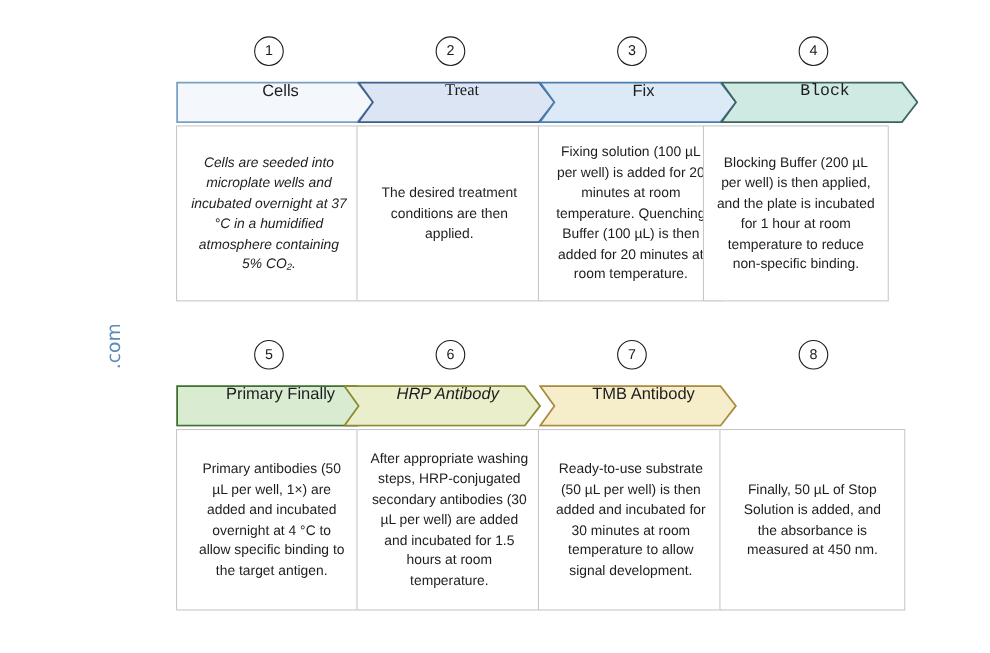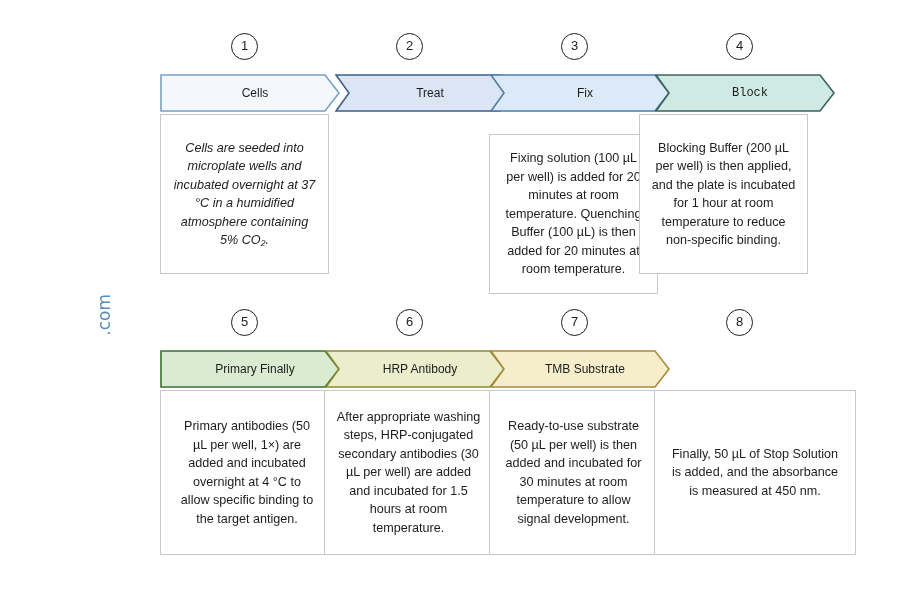--- a/index.html
+++ b/index.html
@@ -87,23 +87,22 @@
     line-height: 24px;
     text-align: center;
   }
 
   .chevrons { position: relative; height: 40px; }
   .chev {
     position: absolute;
     top: 0;
     height: 38px;
     display: flex;
-    align-items: center;
     justify-content: center;
-    font-size: 12px;
+    font-size: 15px;
     color: #1d1d1d;
   }
   .chev span { position: relative; z-index: 2; padding-left: 10px; }
   .chev svg { position: absolute; left: 0; top: 0; }
 
   .cards { position: relative; height: 160px; }
   .card {
     position: absolute;
     top: 0;
     height: 160px;
@@ -149,21 +148,21 @@
       <div class="badge" style="left: 401px;">3</div>
       <div class="badge" style="left: 566px;">4</div>
     </div>
   <div class="chevrons">
       <div class="chev" style="left: 0px; width: 180px;">
         <svg width="180" height="38">
           <path d="M1,1 L165,1 L179,19 L165,37 L1,37 Z" fill="#f4f7fb" stroke="#7aa0c4" stroke-width="1.6" stroke-linejoin="miter"></path>
         </svg>
         <span>Cells</span>
       </div>
-      <div class="chev" style="left: 175px; width: 180px;">
+      <div class="chev" style="left: 165px; width: 180px; font-family: Liberation Serif, serif;">
         <svg width="180" height="38">
           <path d="M1,1 L165,1 L179,19 L165,37 L1,37 L14,19 Z" fill="#dbe5f4" stroke="#3f5e8c" stroke-width="1.6" stroke-linejoin="miter"></path>
         </svg>
         <span>Treat</span>
       </div>
       <div class="chev" style="left: 330px; width: 180px;">
         <svg width="180" height="38">
           <path d="M1,1 L165,1 L179,19 L165,37 L1,37 L14,19 Z" fill="#dce9f6" stroke="#4b7fae" stroke-width="1.6" stroke-linejoin="miter"></path>
         </svg>
         <span>Fix</span>
@@ -172,21 +171,24 @@
         <svg width="180" height="38">
           <path d="M1,1 L165,1 L179,19 L165,37 L1,37 L14,19 Z" fill="#cfeae2" stroke="#3c6360" stroke-width="1.6" stroke-linejoin="miter"></path>
         </svg>
         <span>Block</span>
       </div>
     </div>
   <div class="cards">
       <div class="card" style="left: 0px; width: 169px; font-style: italic;">
         <p>Cells are seeded into microplate wells and incubated overnight at 37 °C in a humidified atmosphere containing 5% CO₂.</p>
       </div>
-      <div class="card" style="left: 329px; width: 169px; margin-top: 20px;">
+      <div class="card" style="left: 164px; width: 169px;">
+        <p>The desired treatment conditions are then applied.</p>
+      </div>
+      <div class="card" style="left: 329px; width: 169px;">
         <p>Fixing solution (100 µL per well) is added for 20 minutes at room temperature. Quenching Buffer (100 µL) is then added for 20 minutes at room temperature.</p>
       </div>
       <div class="card" style="left: 479px; width: 169px;">
         <p>Blocking Buffer (200 µL per well) is then applied, and the plate is incubated for 1 hour at room temperature to reduce non-specific binding.</p>
       </div>
     </div>
 </div>
 
 <div class="flow-row" id="flow-row-2">
   <div class="badges">
@@ -195,40 +197,40 @@
       <div class="badge" style="left: 401px;">7</div>
       <div class="badge" style="left: 566px;">8</div>
     </div>
   <div class="chevrons">
       <div class="chev" style="left: 0px; width: 180px;">
         <svg width="180" height="38">
           <path d="M1,1 L165,1 L179,19 L165,37 L1,37 Z" fill="#d9ecd2" stroke="#3f7030" stroke-width="1.6" stroke-linejoin="miter"></path>
         </svg>
         <span>Primary Finally</span>
       </div>
-      <div class="chev" style="left: 165px; width: 180px;">
+      <div class="chev" style="left: 152px; width: 180px; font-style: italic;">
         <svg width="180" height="38">
           <path d="M1,1 L165,1 L179,19 L165,37 L1,37 L14,19 Z" fill="#eaeecb" stroke="#8a8a33" stroke-width="1.6" stroke-linejoin="miter"></path>
         </svg>
         <span>HRP Antibody</span>
       </div>
       <div class="chev" style="left: 330px; width: 180px;">
         <svg width="180" height="38">
           <path d="M1,1 L165,1 L179,19 L165,37 L1,37 L14,19 Z" fill="#f6eecb" stroke="#a98b3d" stroke-width="1.6" stroke-linejoin="miter"></path>
         </svg>
-        <span>TMB Substrate</span>
+        <span>TMB Antibody</span>
       </div>
     </div>
   <div class="cards">
       <div class="card" style="left: 0px; width: 169px; padding-left: 16px;">
         <p>Primary antibodies (50 µL per well, 1×) are added and incubated overnight at 4 °C to allow specific binding to the target antigen.</p>
       </div>
       <div class="card" style="left: 164px; width: 169px;">
         <p>After appropriate washing steps, HRP-conjugated secondary antibodies (30 µL per well) are added and incubated for 1.5 hours at room temperature.</p>
       </div>
       <div class="card" style="left: 329px; width: 169px;">
         <p>Ready-to-use substrate (50 µL per well) is then added and incubated for 30 minutes at room temperature to allow signal development.</p>
       </div>
-      <div class="card" style="left: 494px; width: 202px;">
+      <div class="card" style="left: 494px; width: 169px;">
         <p>Finally, 50 µL of Stop Solution is added, and the absorbance is measured at 450 nm.</p>
       </div>
     </div>
 </div>
 
 </body></html>

